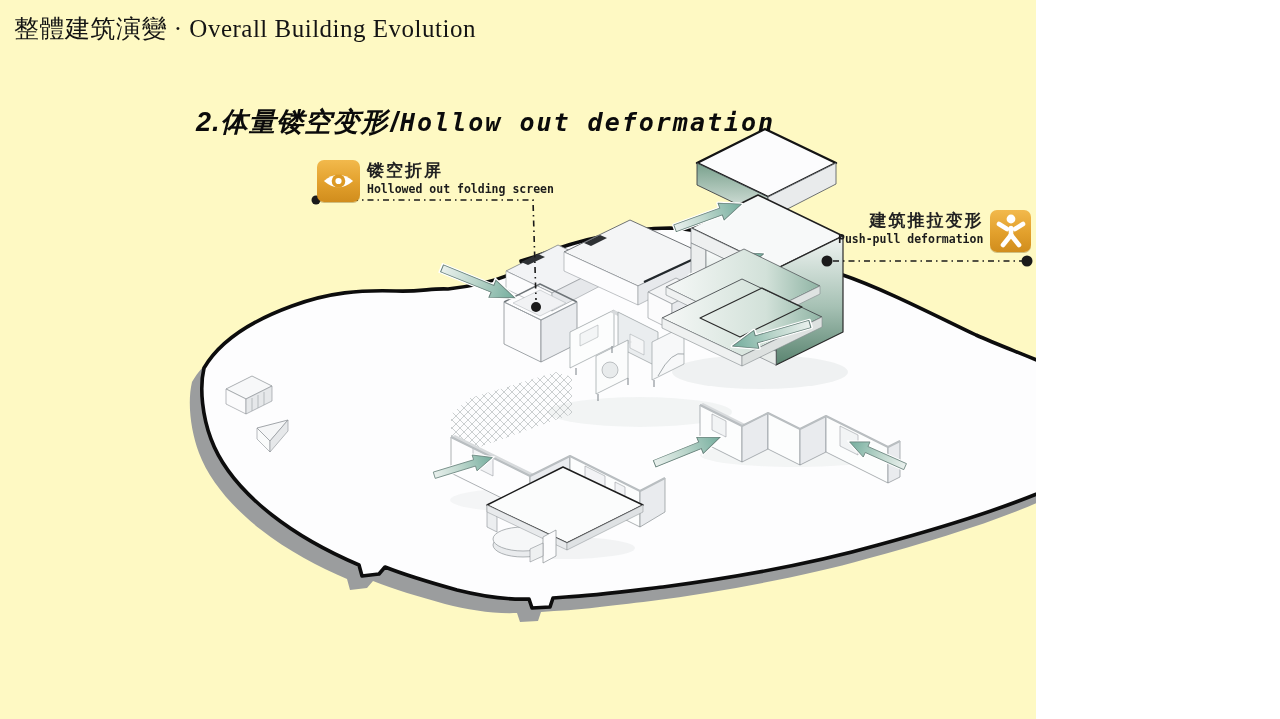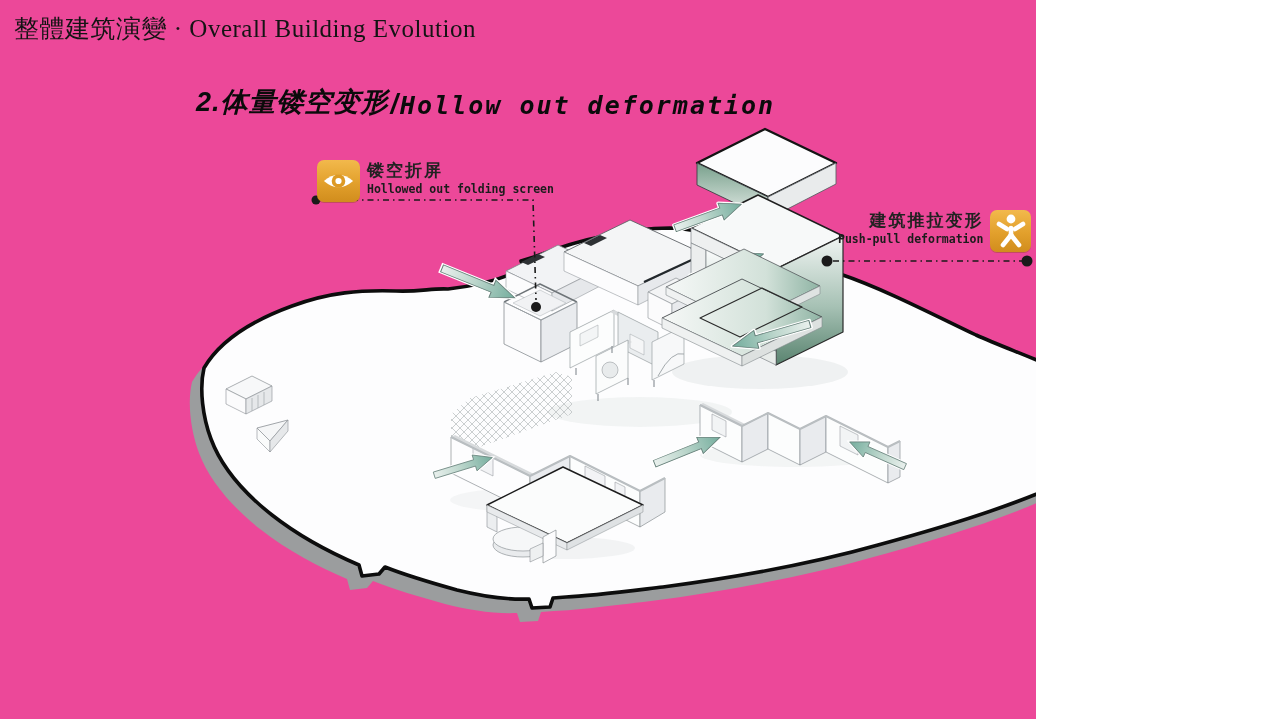--- a/index.html
+++ b/index.html
@@ -1,21 +1,21 @@
 <!DOCTYPE html>
 <html><head>
 <meta charset="utf-8">
 <style>
   html,body{margin:0;padding:0;background:#ffffff;}
-  #stage{position:relative;width:1036px;height:719px;background:#ec4899;overflow:hidden;
+  #stage{position:relative;width:1036px;height:719px;background:#fef9c3;overflow:hidden;
          font-family:"Liberation Sans",sans-serif;}
   #diagram-svg{position:absolute;left:0;top:0;}
   .hdr{position:absolute;left:14px;top:12px;font-family:"Liberation Serif",serif;
        font-size:25px;color:#141414;letter-spacing:0.5px;white-space:nowrap;}
-  .subtitle{position:absolute;left:196px;top:84px;display:flex;align-items:flex-end;
+  .subtitle{position:absolute;left:196px;top:104px;display:flex;align-items:center;
             color:#0b0b0b;white-space:nowrap;}
   .subtitle .zh{font-size:27px;font-weight:bold;font-style:italic;letter-spacing:1px;}
   .subtitle .slash{font-size:27px;font-weight:bold;font-style:italic;margin:0 2px;}
   .subtitle .en{font-family:"DejaVu Sans Mono",monospace;font-size:25px;font-weight:bold;
                 font-style:italic;letter-spacing:2px;}
   .callout{position:absolute;display:flex;}
   .co-icon{width:43px;height:42px;border-radius:7px;flex:0 0 auto;
            background:linear-gradient(180deg,#f2b94c 0%,#e2a02c 55%,#d18d1d 100%);
            box-shadow:0 1px 0 rgba(120,80,0,.35);display:flex;align-items:center;justify-content:center;}
   .co-texts{display:flex;flex-direction:column;}

